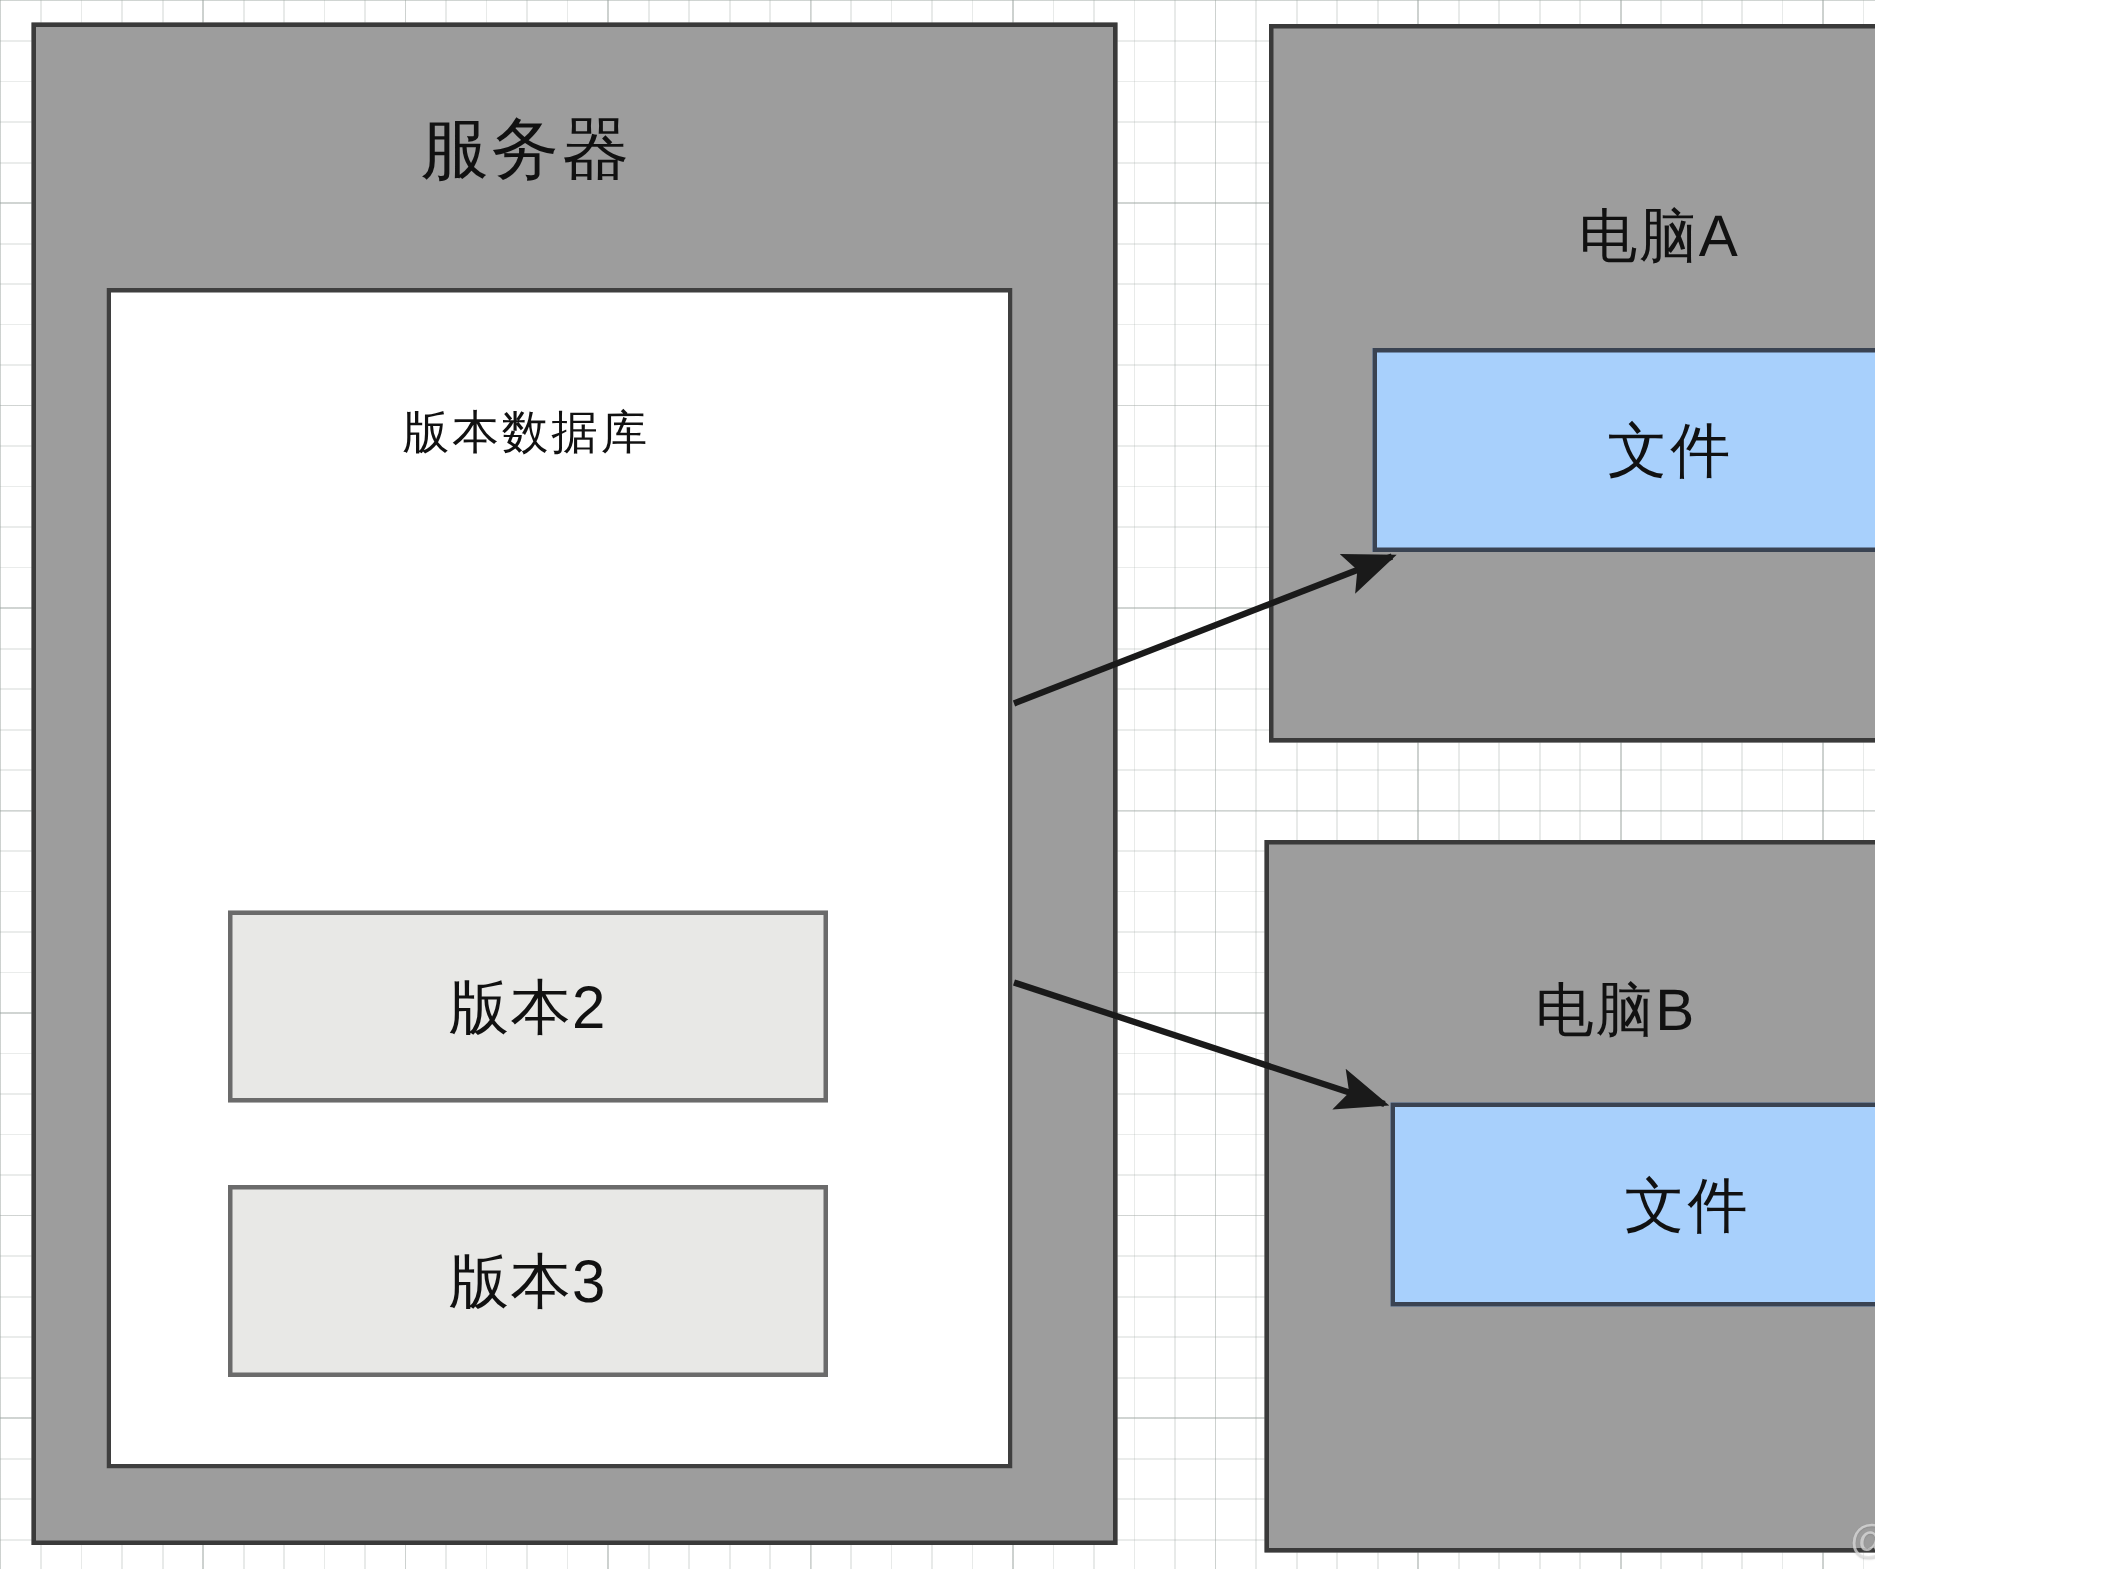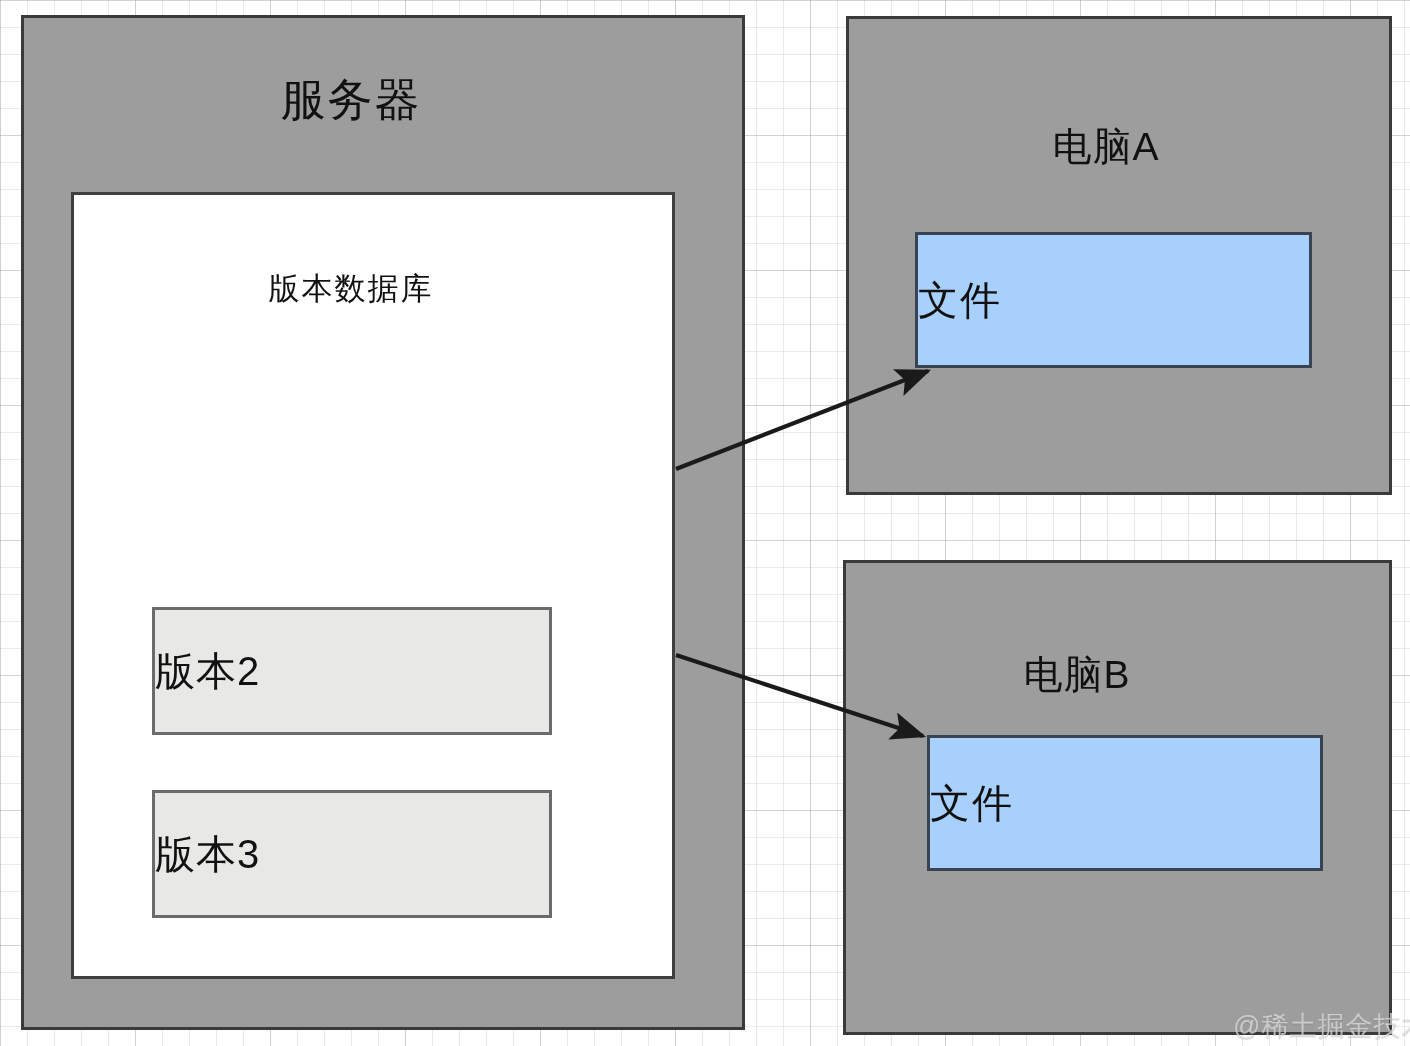--- a/index.html
+++ b/index.html
@@ -3,21 +3,21 @@
 <meta charset="utf-8">
 <title>Version Control Diagram</title>
 <style>
   html, body {
     margin: 0;
     padding: 0;
     background: #ffffff;
   }
   #canvas {
     position: relative;
-    width: 1410px;
+    width: 1250px;
     height: 1046px;
     overflow: hidden;
     background: #ffffff;
     font-family: "Liberation Sans", "DejaVu Sans", sans-serif;
   }
 
   
   #grid-bg {
     position: absolute;
     left: 0; top: 0;
@@ -37,21 +37,21 @@
         rgba(140,150,145,0.28) 0px, rgba(140,150,145,0.28) 1px,
         rgba(255,255,255,0) 1px, rgba(255,255,255,0) 135px);
     filter: blur(0.4px);
   }
 
   .box {
     position: absolute;
     box-sizing: border-box;
     display: flex;
     align-items: center;
-    justify-content: flex-start;
+    justify-content: center;
   }
 
   
   .gray-box {
     background: #9d9d9d;
     border: 3px solid #3a3a3a;
   }
 
   
   .white-box {
@@ -126,21 +126,21 @@
   <div class="box version-box" style="left:152px; top:607px; width:400px; height:128px;">
     <span class="chip-text">版本2</span>
   </div>
 
   <div class="box version-box" style="left:152px; top:790px; width:400px; height:128px;">
     <span class="chip-text">版本3</span>
   </div>
 
   <div class="box gray-box" style="left:846px; top:16px; width:546px; height:479px;"></div>
 
-  <div class="label centered title-computer" style="left:1106px; top:146px;">电脑A</div>
+  <div class="label centered title-computer" style="left:1106px; top:158px;">电脑A</div>
 
   <div class="box file-box" style="left:915px; top:232px; width:397px; height:136px;">
     <span class="file-text">文件</span>
   </div>
 
   <div class="box gray-box" style="left:843px; top:560px; width:549px; height:475px;"></div>
 
   <div class="label centered title-computer" style="left:1077px; top:674px;">电脑B</div>
 
   <div class="box file-box" style="left:927px; top:735px; width:396px; height:136px;">

